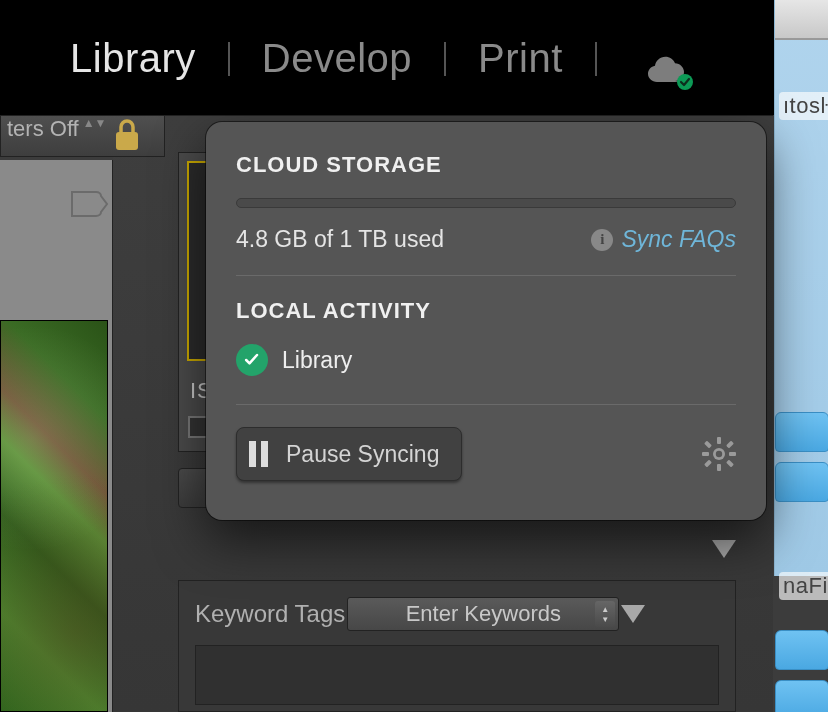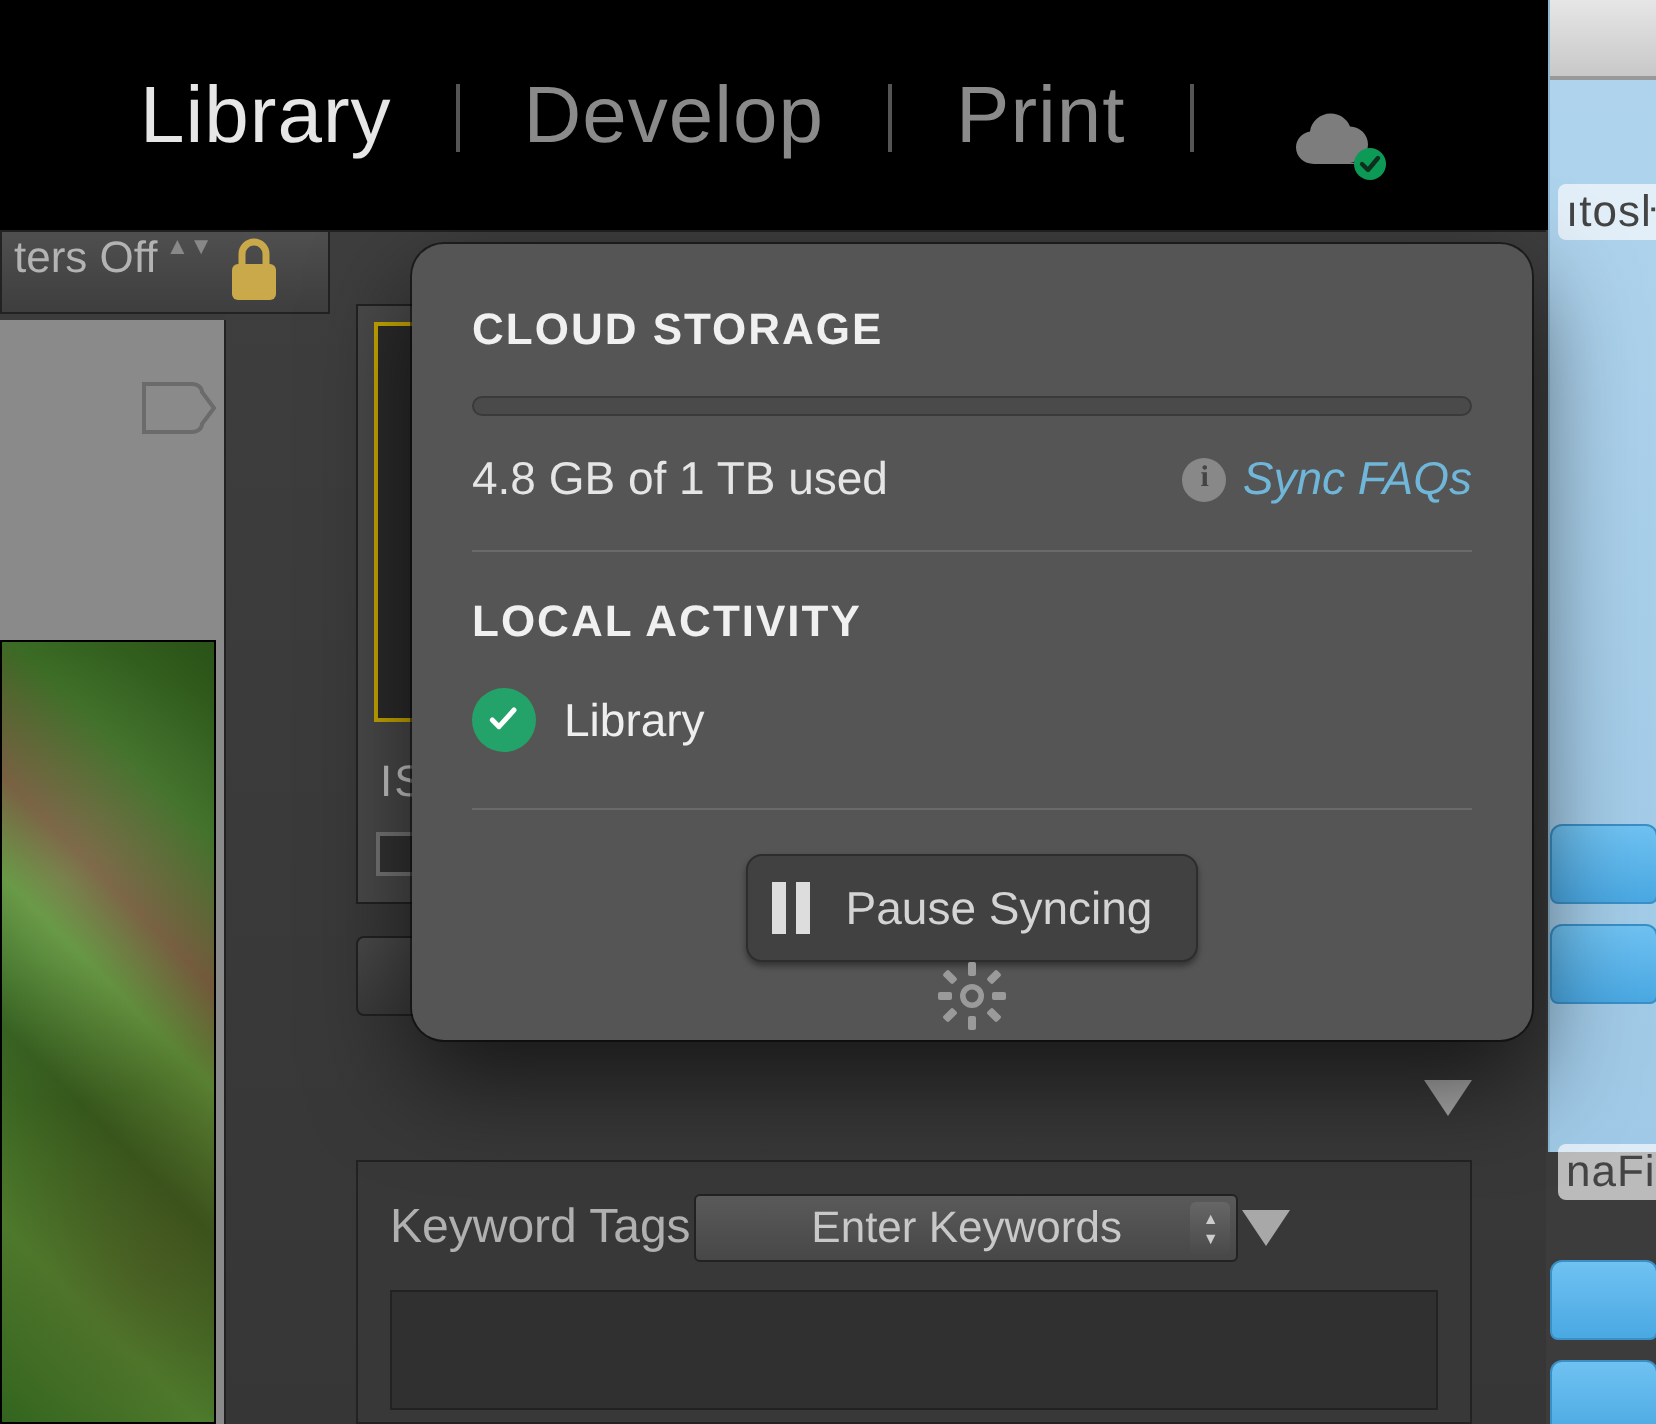--- a/index.html
+++ b/index.html
@@ -294,21 +294,21 @@
     display:flex; align-items:center; gap:14px;
     font-size:23px; color:#eee;
     margin-bottom:28px;
   }
   .check-circ {
     width:32px;height:32px;border-radius:50%;
     background:#23a36a;
     display:flex;align-items:center;justify-content:center;
   }
   .pause-row {
-    display:flex; align-items:center; justify-content:space-between;flex-direction:column;
+    display:flex; align-items:center; justify-content:space-between;
   }
   .pause-btn {
     display:flex; align-items:center;
     background:#414141;
     border:1px solid #2d2d2d;
     border-radius:8px;
     height:54px;
     padding:0 22px 0 12px;
     gap:18px;
     box-shadow: 0 2px 3px rgba(0,0,0,0.4);

